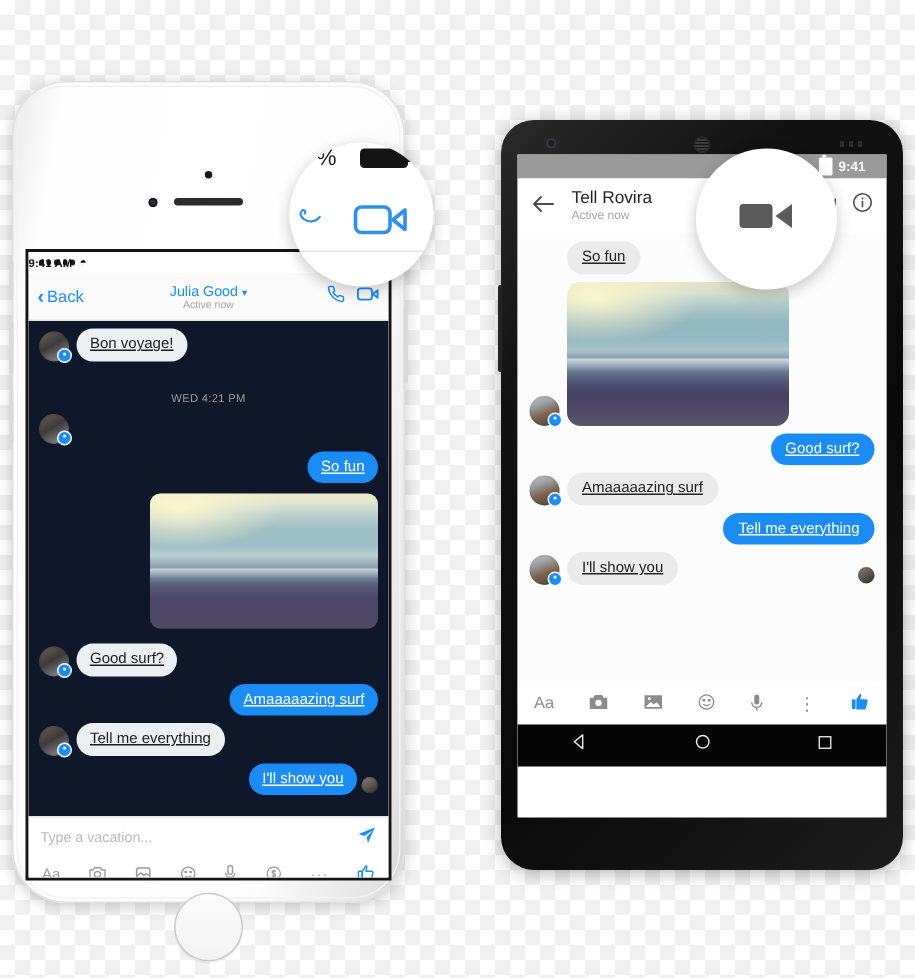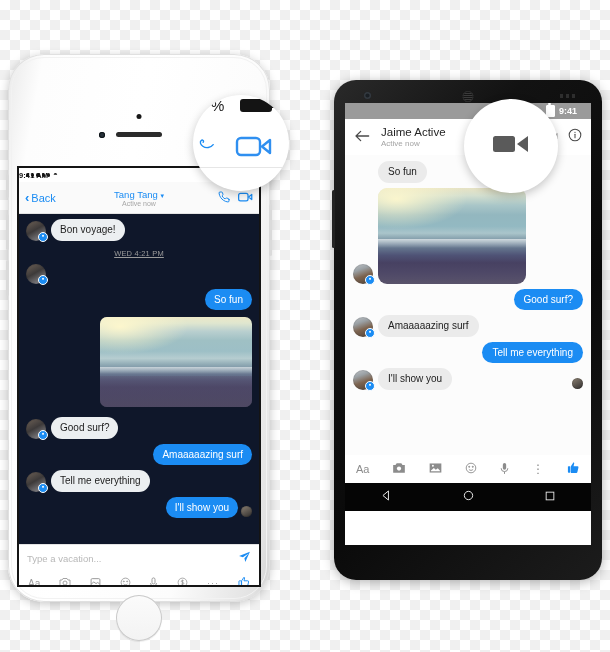--- a/index.html
+++ b/index.html
@@ -102,25 +102,25 @@
     box-shadow:inset 0 0 0 1px rgba(0,0,0,.08);
     overflow:visible;
   }
   .avatar .badge{
     position:absolute;right:-2px;bottom:-1px;width:8px;height:8px;border-radius:50%;
     background:#1b8cf3;border:1.2px solid #fff;
     display:flex;align-items:center;justify-content:center;
     color:#fff;font-size:4.5px;line-height:1;
   }
   .bubble{
-    max-width:150px;padding:5px 9px;border-radius:13px;font-size:10px;line-height:1.15;
+    max-width:150px;padding:5px 9px;border-radius:13px;font-size:10px;line-height:1.15;text-decoration:underline;
   }
   .bubble.in{background:#eceff1;color:#1c1c1c;margin-left:5px;}
   .bubble.out{background:#1b8cf3;color:#fff;}
-  .ts{text-align:center;color:#9b9b9b;font-size:7.5px;margin:8px 0 6px 0;letter-spacing:.2px;text-decoration:underline;}
+  .ts{text-align:center;color:#9b9b9b;font-size:7.5px;margin:20px 0 6px 0;letter-spacing:.2px;}
   .photo{
     width:152px;height:90px;border-radius:7px;margin:2px 0 5px 0;
     background:
       linear-gradient(180deg,
         #ece8c8 0%, #dfe6cf 7%,
         #b9cfcf 16%, #9fc0c4 26%,
         #9dbfc6 38%, #b6cdd0 46%,
         #8fa9b4 53%, #7b92a3 58%,
         #6a7a92 63%, #55597a 70%,
         #4b4668 78%, #514c6b 88%, #5d586f 100%);
@@ -288,21 +288,21 @@
         </span>
       </div>
 
       <div class="ios-navbar">
         <div class="ios-back">
           <span class="chev">‹</span>
           <span>Back</span>
         </div>
         <div class="ios-title-wrap">
           <div class="ios-title">
-            <span>Tang Tang</span>
+            <span>Julia Good</span>
             <span class="caret">▾</span>
           </div>
           <div class="ios-sub">Active now</div>
         </div>
         <div class="ios-callicons">
           <span>
             <svg width="12" height="12" viewBox="0 0 24 24" fill="none" stroke="#1b8cf3" stroke-width="2" stroke-linecap="round" stroke-linejoin="round">
                 <path d="M22 16.9v3a2 2 0 0 1-2.2 2 19.8 19.8 0 0 1-8.6-3.1 19.5 19.5 0 0 1-6-6A19.8 19.8 0 0 1 2.1 4.2 2 2 0 0 1 4.1 2h3a2 2 0 0 1 2 1.7c.1 1 .4 1.9.7 2.8a2 2 0 0 1-.5 2.1L8.1 9.9a16 16 0 0 0 6 6l1.3-1.2a2 2 0 0 1 2.1-.5c.9.3 1.8.6 2.8.7a2 2 0 0 1 1.7 2z"></path>
               </svg>
           </span>
@@ -436,21 +436,21 @@
         <span>9:41</span>
       </div>
 
       <div class="an-appbar">
         <span class="an-back">
           <svg width="16" height="14" viewBox="0 0 24 20" fill="none" stroke="#4a4a4a" stroke-width="1.9" stroke-linecap="round" stroke-linejoin="round">
               <path d="M22 10H3M10 3L3 10l7 7"></path>
             </svg>
         </span>
         <span class="an-names">
-          <div class="an-name">Jaime Active</div>
+          <div class="an-name">Tell Rovira</div>
           <div class="an-active">Active now</div>
         </span>
         <span class="an-actions">
           <span>
             <svg width="16" height="12" viewBox="0 0 24 18" fill="#5a5a5a">
                 <rect x="1" y="3" width="15" height="12" rx="2"></rect>
                 <path d="M17 9l6-4.5v9L17 9z"></path>
               </svg>
           </span>
           <span>

